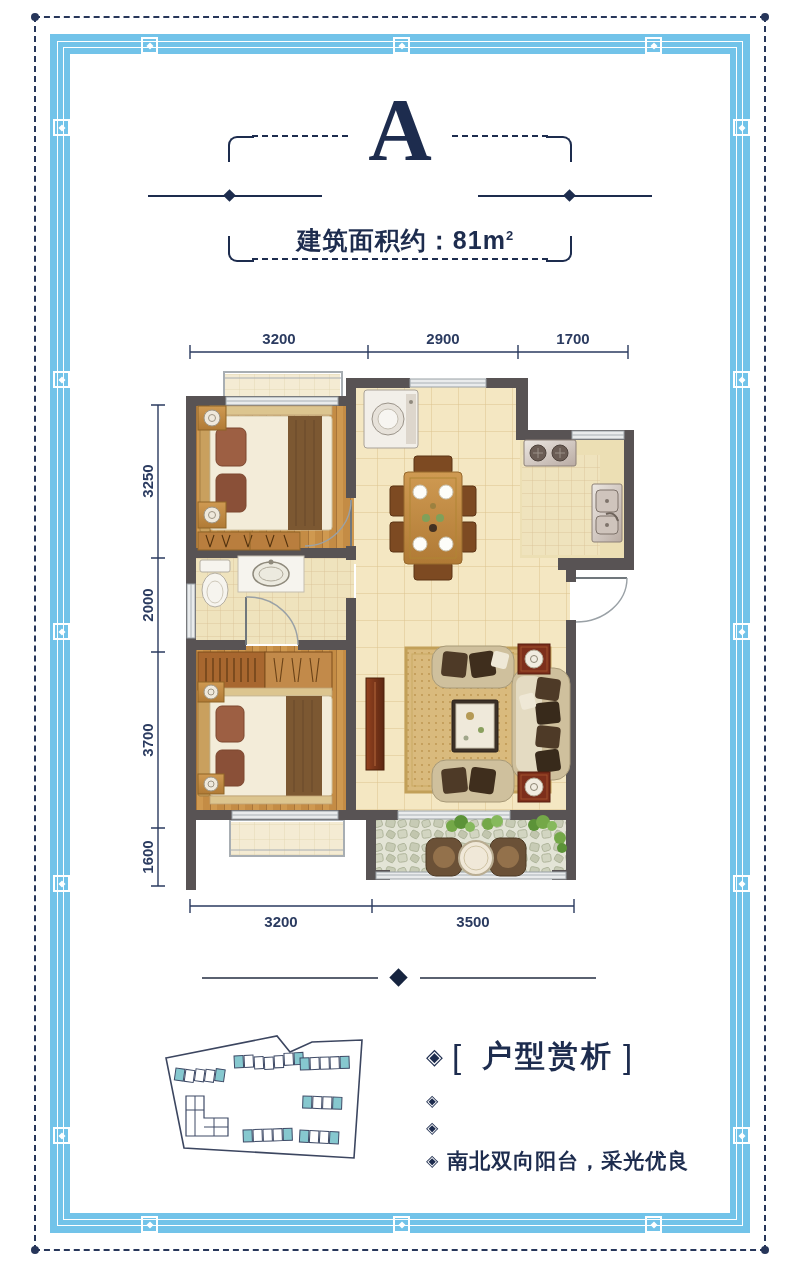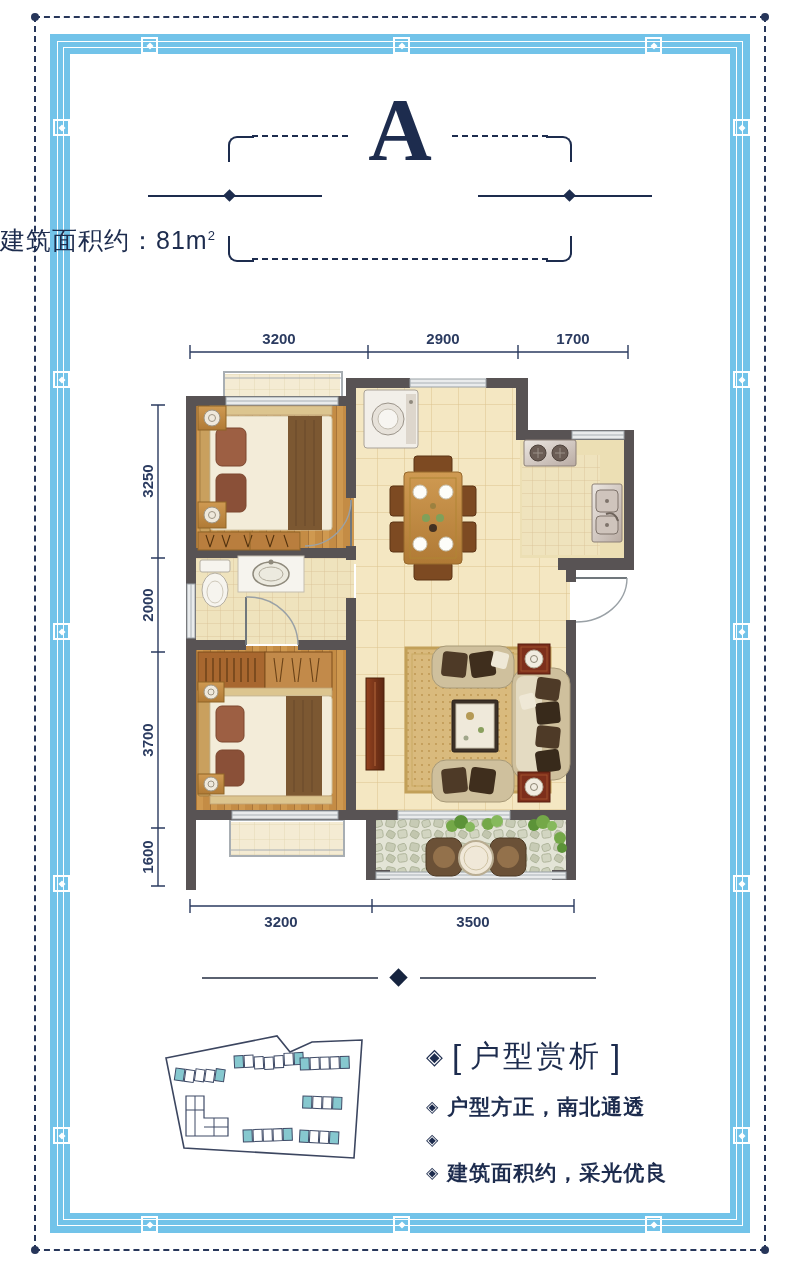--- a/index.html
+++ b/index.html
@@ -15,40 +15,40 @@
   .pin2{position:absolute;left:63px;right:63px;top:47px;bottom:47px;border:1.5px solid #fff;}
   .orn{position:absolute;width:13px;height:13px;border:2px solid #fff;}
   .orn::after{content:"";position:absolute;left:50%;top:50%;width:5px;height:5px;
               background:#fff;transform:translate(-50%,-50%) rotate(45deg);}
   
   .hdr-a{position:absolute;left:0;right:0;top:90px;text-align:center;
          font-family:"Liberation Serif","DejaVu Serif",serif;font-weight:bold;
          font-size:88px;line-height:80px;}
   .hdr-title{position:absolute;left:0;right:0;top:168px;text-align:center;
              font-size:45px;line-height:52px;font-weight:bold;letter-spacing:2px;}
-  .hdr-sub{position:absolute;left:0;right:0;top:224px;text-align:left;
-           font-size:25px;font-weight:400;letter-spacing:1px;}
+  .hdr-sub{position:absolute;left:11px;right:0;top:224px;text-align:center;
+           font-size:25px;font-weight:700;letter-spacing:1px;}
   .hdr-sub sup{font-size:13px;}
   .cnr{position:absolute;width:24px;height:24px;}
   .cnr.tl{left:228px;top:136px;border-left:2px solid #1d2c4e;border-top:2px solid #1d2c4e;border-top-left-radius:9px;}
   .cnr.tr{left:546px;top:136px;border-right:2px solid #1d2c4e;border-top:2px solid #1d2c4e;border-top-right-radius:9px;}
   .cnr.bl{left:228px;top:236px;border-left:2px solid #1d2c4e;border-bottom:2px solid #1d2c4e;border-bottom-left-radius:9px;}
   .cnr.br{left:546px;top:236px;border-right:2px solid #1d2c4e;border-bottom:2px solid #1d2c4e;border-bottom-right-radius:9px;}
   .dashseg{position:absolute;height:0;border-top:2px dashed #1d2c4e;}
   .solidseg{position:absolute;height:0;border-top:2px solid #1d2c4e;}
   .dia{position:absolute;width:9px;height:9px;background:#1d2c4e;transform:rotate(45deg);}
   
   .divline{position:absolute;height:0;border-top:2.5px solid #5a6170;top:977px;}
   .divdia{position:absolute;width:13px;height:13px;background:#16243f;transform:rotate(45deg);
           left:392px;top:971px;}
   
   .features{position:absolute;left:426px;top:1036px;}
   .f-head{display:flex;align-items:center;gap:9px;margin-bottom:16px;}
   .f-head .ico{font-size:22px;line-height:22px;}
-  .f-head .txt{font-size:30px;font-weight:normal;letter-spacing:3px;}
+  .f-head .txt{font-size:30px;font-weight:bold;letter-spacing:3px;margin-left:12px;}
   .f-head .brk{font-size:33px;font-weight:400;}
   .f-item{display:flex;align-items:center;gap:9px;margin-top:11px;}
   .f-item .ico{font-size:16px;line-height:16px;}
   .f-item .txt{font-size:21px;font-weight:bold;letter-spacing:1px;}
   
   svg{position:absolute;}
   .wl{fill:#585354;}
   .win{fill:#e9ebec;stroke:#9aa1a6;stroke-width:1;}
   .winl{stroke:#aab1b6;stroke-width:1;fill:none;}
   .arc{stroke:#9aa1a6;stroke-width:1.4;fill:none;}
@@ -464,24 +464,23 @@
 
   <div class="features">
     <div class="f-head">
       <span class="ico">◈</span>
       <span class="brk">[</span>
       <span class="txt">户型赏析</span>
       <span class="brk">]</span>
     </div>
     <div class="f-item">
       <span class="ico">◈</span>
-      <span class="txt">户型方正，南北通透</span>
     </div>
     <div class="f-item">
       <span class="ico">◈</span>
     </div>
     <div class="f-item">
       <span class="ico">◈</span>
-      <span class="txt">建筑面积约，采光优良</span>
+      <span class="txt">南北双向阳台，采光优良</span>
     </div>
   </div>
 
 </div>
 
 </body></html>

